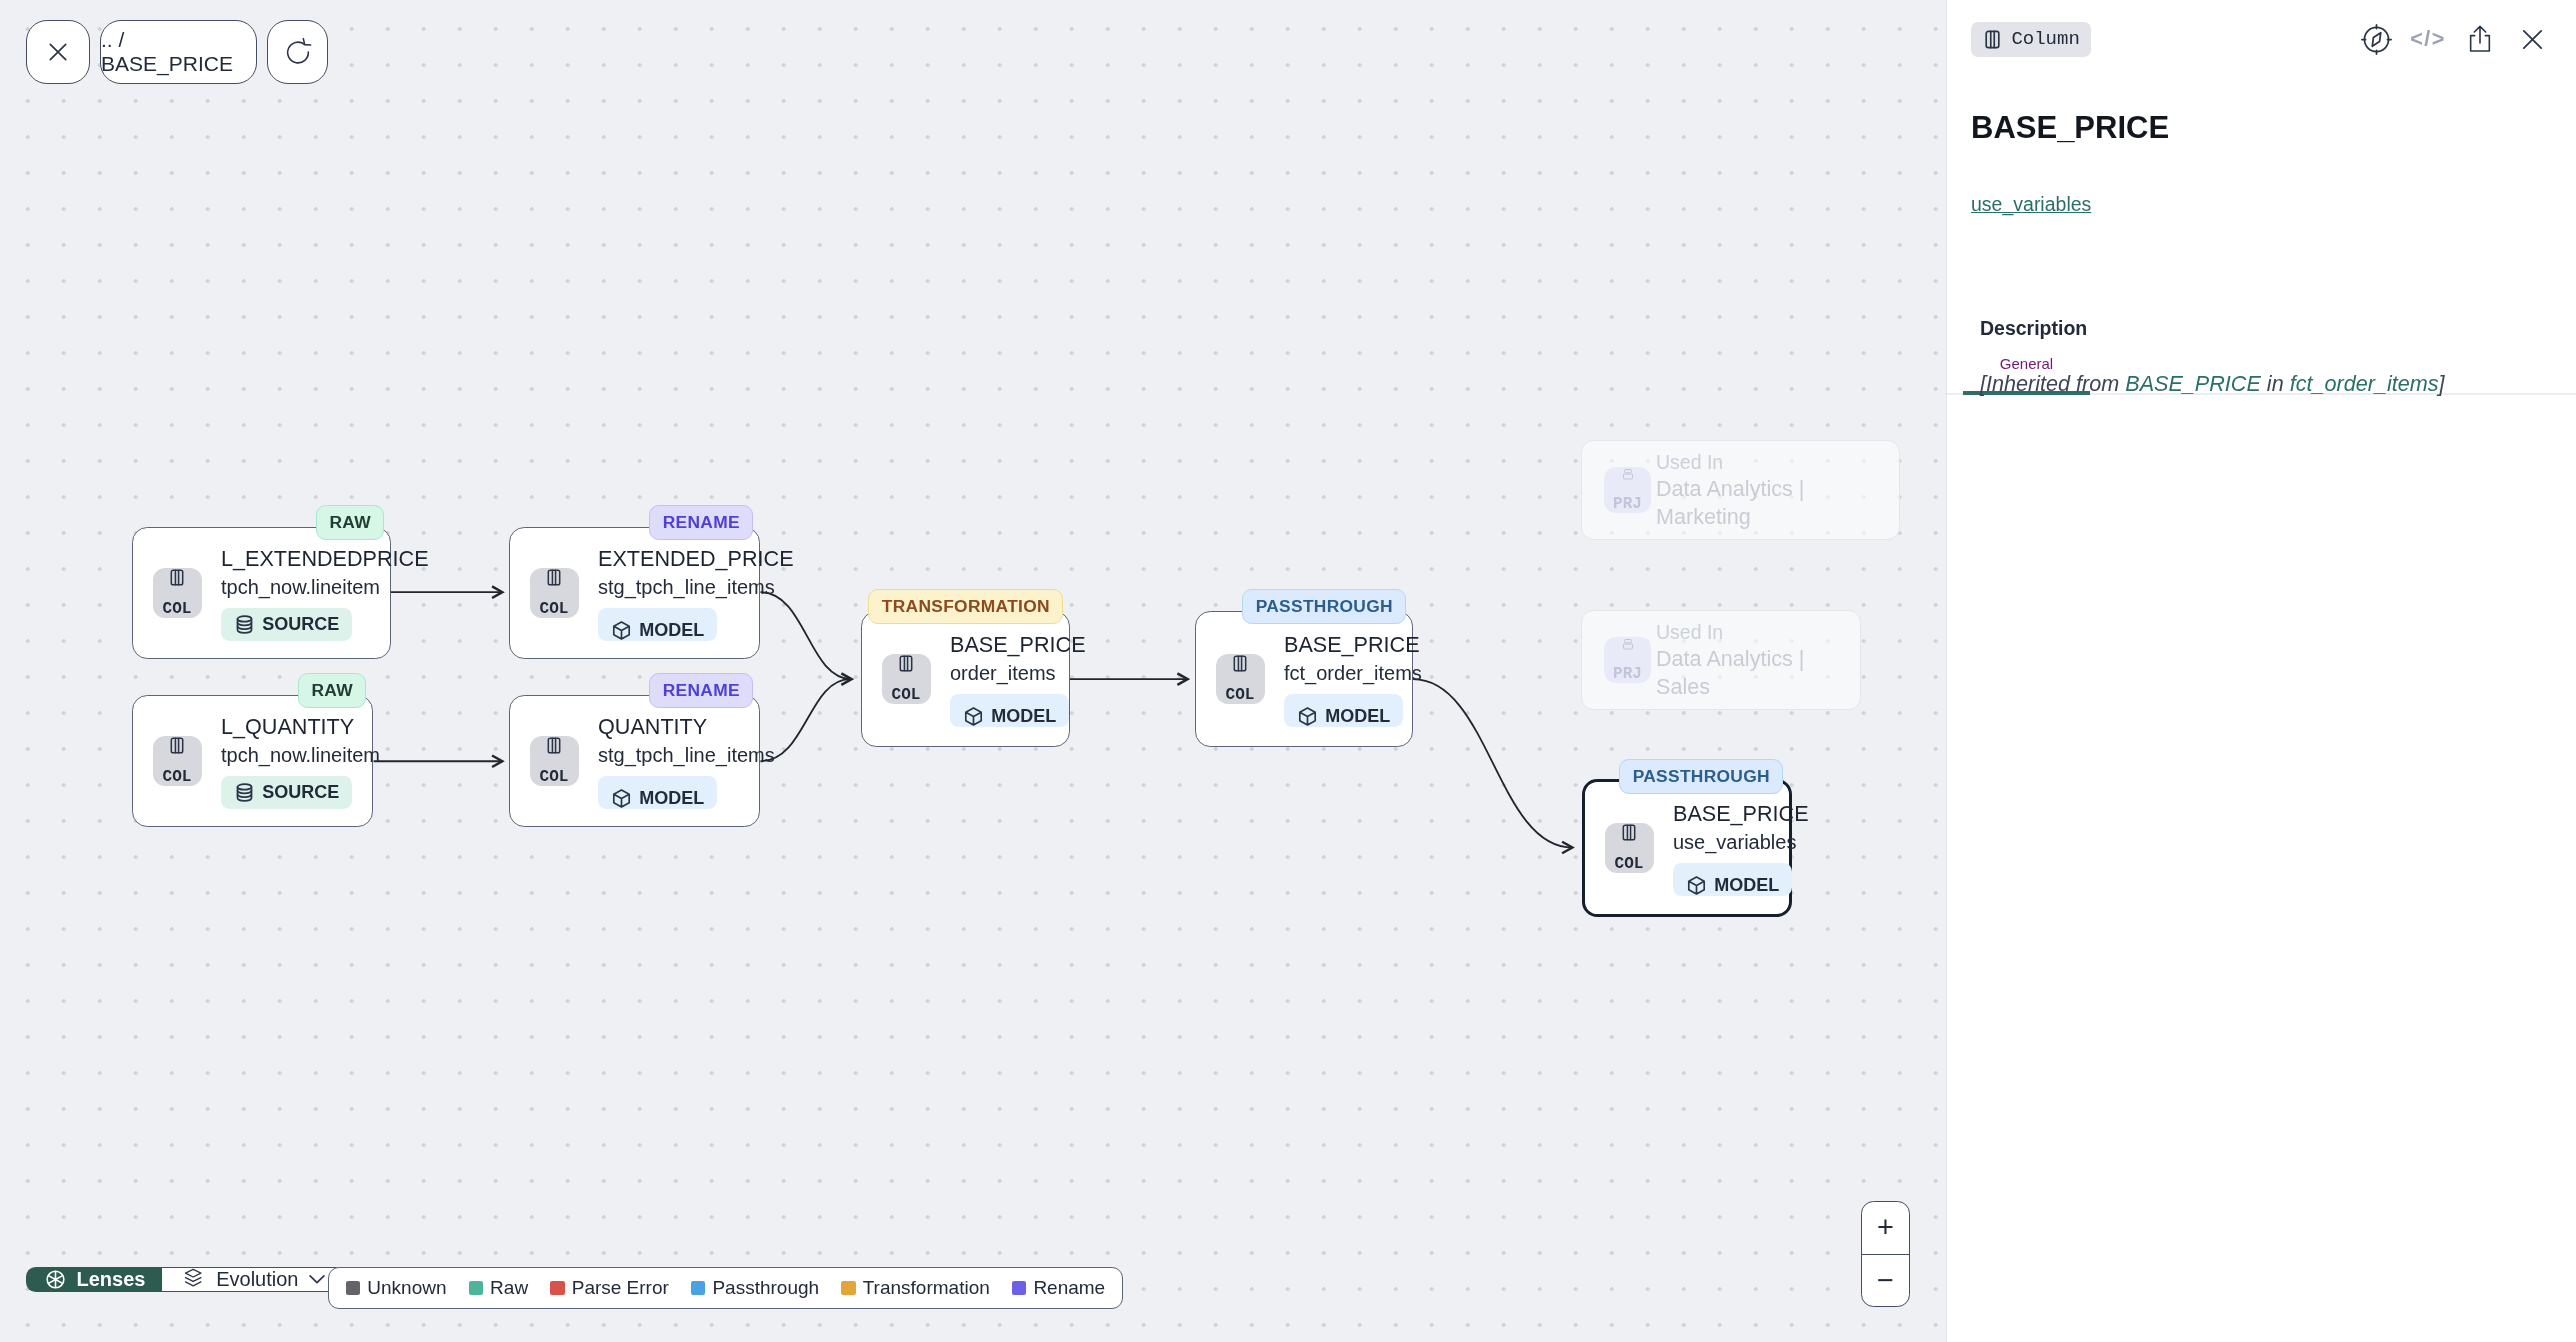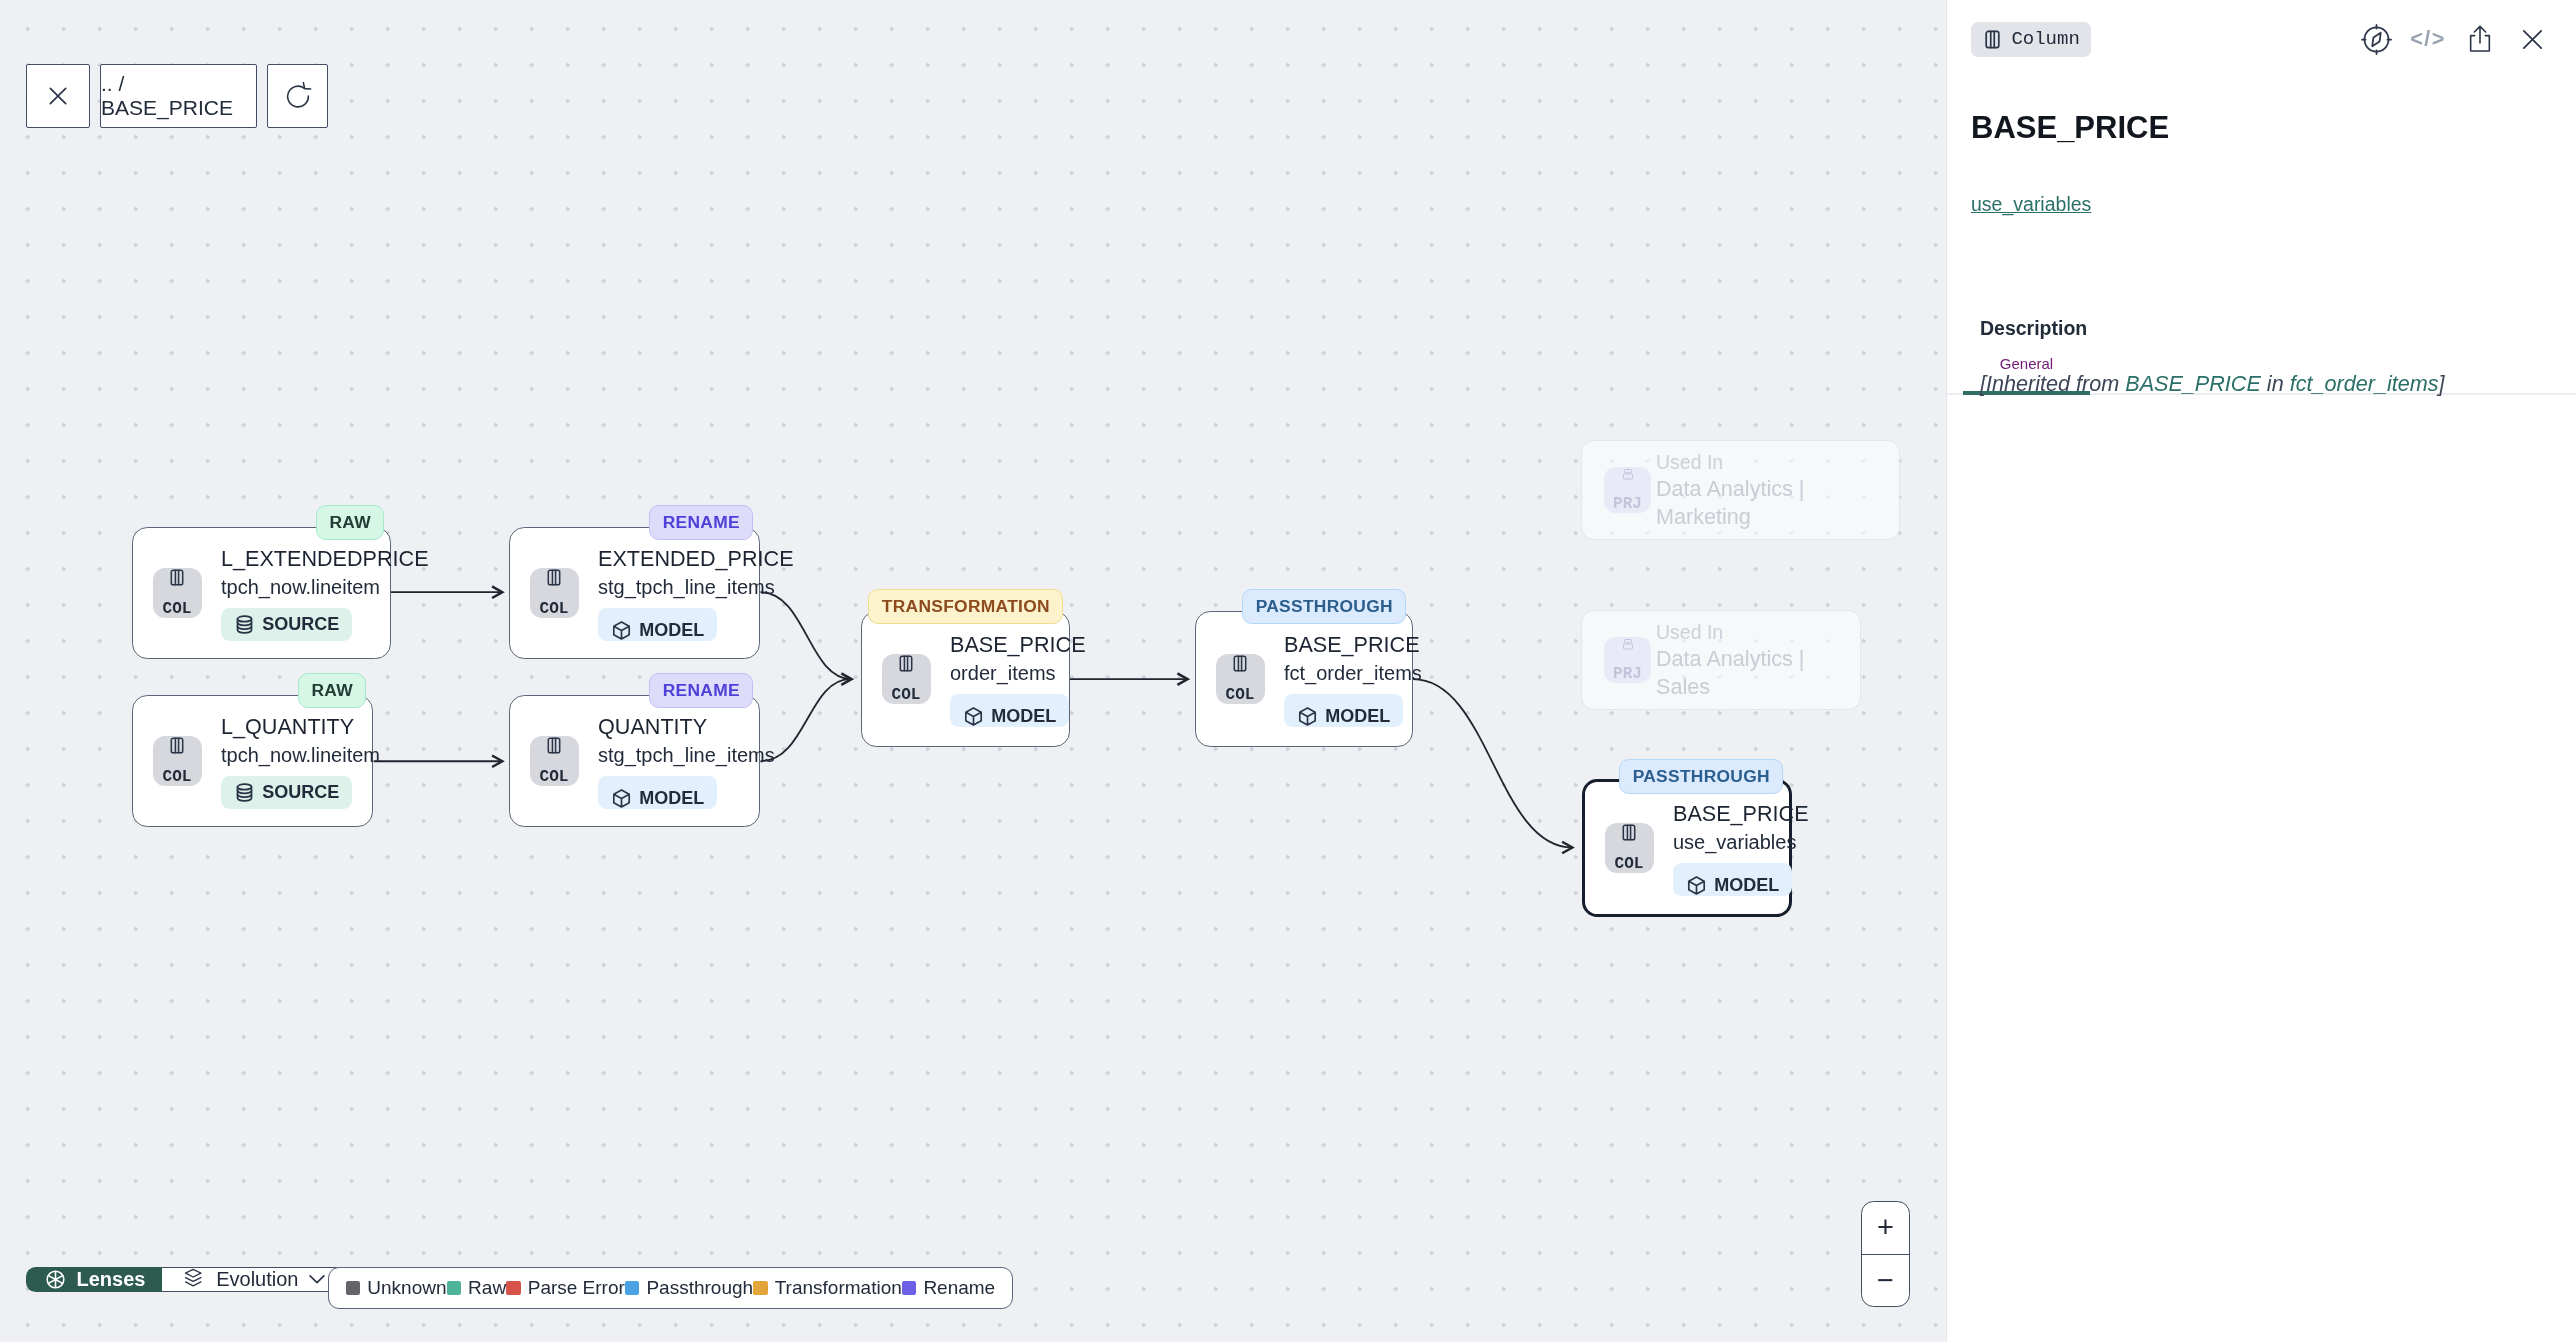--- a/index.html
+++ b/index.html
@@ -12,22 +12,22 @@
     position:absolute; left:0; top:0; width:1946px; height:1343px;
     background-color:#eef0f3;
     background-image:radial-gradient(circle, #cfd2d9 1.8px, transparent 1.9px);
     background-size:36px 36px; background-position:9.7px 11px;
   }
   svg.edges { position:absolute; left:0; top:0; pointer-events:none; }
 
   
   .tool-btn {
     position:absolute; height:64px; background:#ffffff; border:1.7px solid #434e63;
-    border-radius:2px; display:flex; align-items:center; justify-content:center;
-    font-size:21px; color:#222b3a; cursor:pointer;margin-top:44px;
+    border-radius:21px; display:flex; align-items:center; justify-content:center;
+    font-size:21px; color:#222b3a; cursor:pointer;
   }
 
   
   .node {
     position:absolute; background:#ffffff; border:1.7px solid #5b6577; border-radius:15.3px;
     display:flex; align-items:center; padding-left:19.5px; cursor:pointer;
   }
   .node.selected { border:3.5px solid #161f2d; }
   .node-badge {
     position:absolute; top:-23px; right:5.6px; height:35px; line-height:32px;
@@ -71,21 +71,21 @@
     background:#2e5b4f; color:#ffffff; border-radius:9.7px 0 0 9.7px; display:flex;
     align-items:center; gap:8.4px; padding:0 16.7px; font-size:20px; font-weight:bold; cursor:pointer;
   }
   #evolution-btn {
     background:#ffffff; border:1.7px solid #434e63; border-left:none; border-radius:0 9.7px 9.7px 0;
     display:flex; align-items:center; gap:9.7px; padding:0 18px; font-size:20px; color:#222b3a; cursor:pointer;
   }
   #legend {
     position:absolute; left:328px; top:1267px; height:42px; background:#ffffff;
     border:1.7px solid #5b6577; border-radius:11px; display:flex; align-items:center;
-    padding:0 16.7px;
+    gap:22px; padding:0 16.7px;
   }
   .legend-item { display:flex; align-items:center; gap:7px; font-size:19px; color:#222b3a; }
   .legend-swatch { width:14.6px; height:14.6px; border-radius:2.1px; flex:none; }
 
   
   #zoom-ctl {
     position:absolute; left:1861px; top:1201px; width:49px; height:106px;
     background:#ffffff; border:1.7px solid #434e63; border-radius:12.5px; overflow:hidden;
     display:flex; flex-direction:column;
   }

